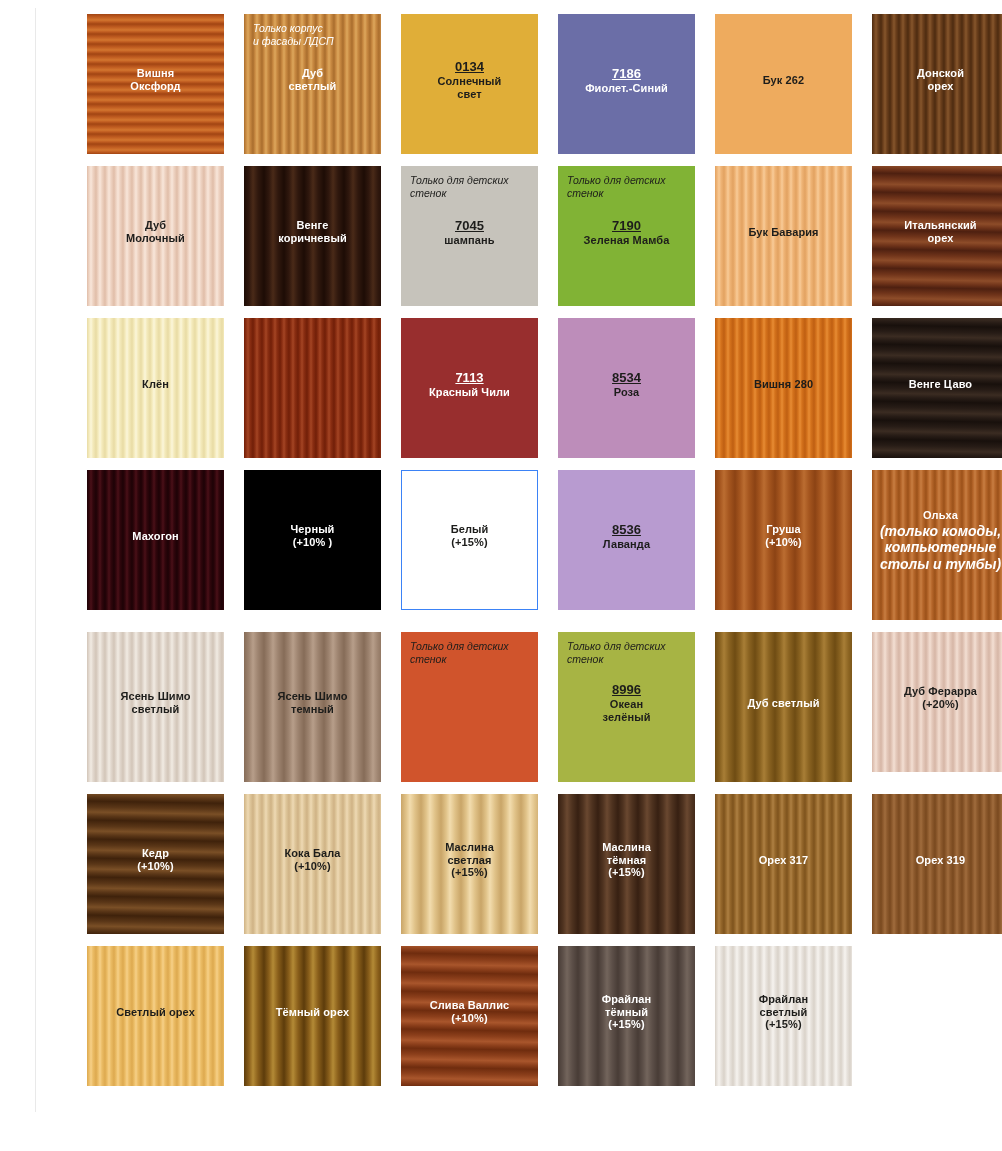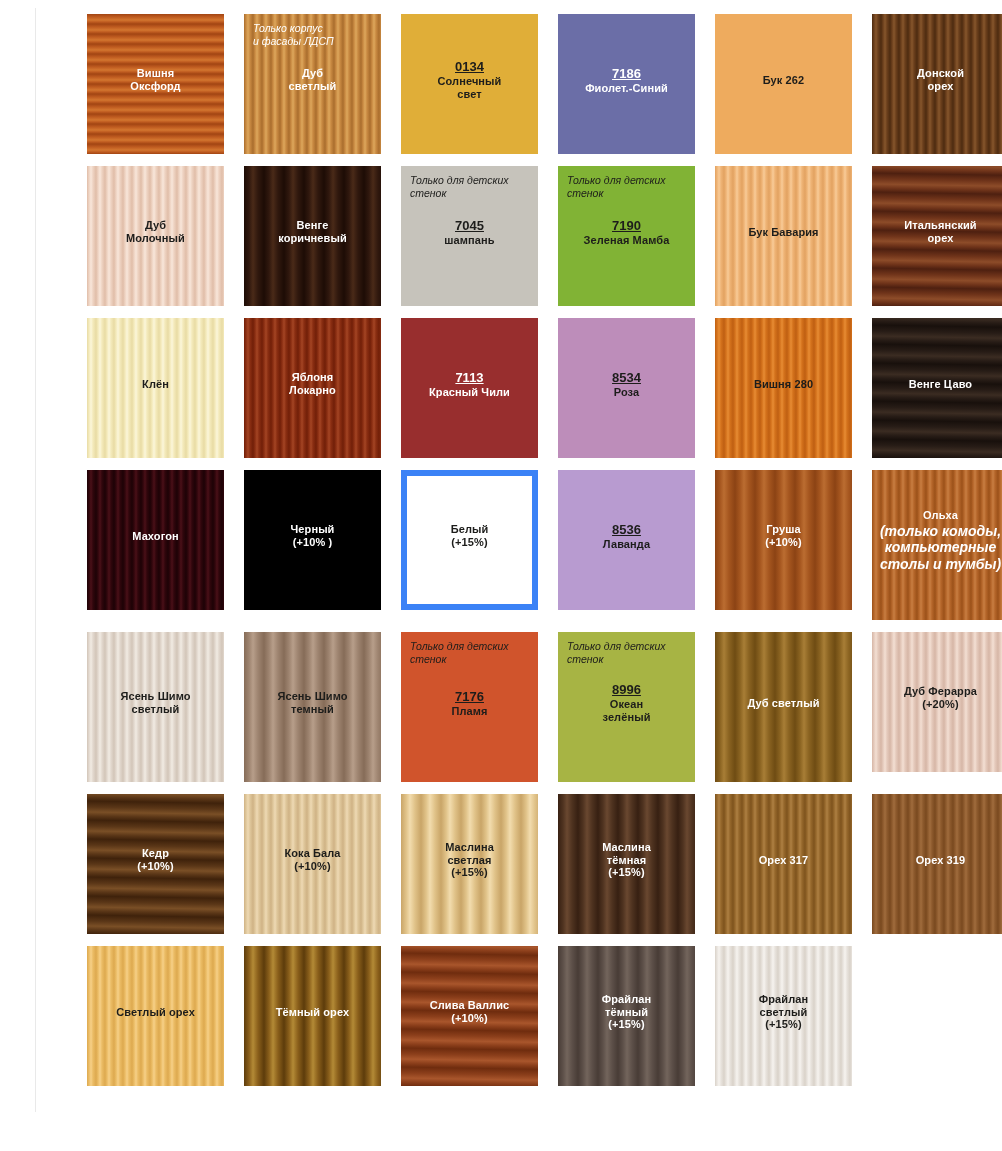--- a/index.html
+++ b/index.html
@@ -30,21 +30,21 @@
     position:relative;
     width:137px;height:140px;
     box-sizing:border-box;
     overflow:hidden;
     display:flex;flex-direction:column;
     justify-content:center;
     align-items:center;
     margin-left:40px;
   }
   .swatch.r5{height:150px;}
-  .swatch.bordered{border:6px solid #3b82f6;}
+  .swatch.bordered{border:1px solid #3b82f6;}
   .tex{position:absolute;inset:0;}
   .label-stack{
     position:relative;z-index:3;
     width:100%;
     text-align:center;
     padding:0 4px 8px 4px;
     box-sizing:border-box;
     line-height:1.16;
   }
   .name{
@@ -169,24 +169,20 @@
         </div>
       </div>
       <div class="swatch">
         <div class="tex" style="background: repeating-linear-gradient(90deg, rgb(232, 219, 164) 0px, rgb(244, 234, 187) 2px, rgb(251, 246, 218) 4px, rgb(244, 234, 187) 6px, rgb(232, 219, 164) 9px), linear-gradient(90deg, rgb(244, 234, 187), rgb(251, 246, 218) 45%, rgb(244, 234, 187)) rgb(244, 234, 187);"></div>
         <div class="label-stack dark-text">
           <div class="name">Клён</div>
         </div>
       </div>
       <div class="swatch">
         <div class="tex" style="background: repeating-linear-gradient(90deg, rgb(113, 31, 8) 0px, rgb(138, 46, 18) 2px, rgb(164, 69, 36) 4px, rgb(138, 46, 18) 6px, rgb(113, 31, 8) 9px), linear-gradient(90deg, rgb(138, 46, 18), rgb(164, 69, 36) 45%, rgb(138, 46, 18)) rgb(138, 46, 18);"></div>
-        <div class="label-stack light-text">
-          <div class="name">Яблоня
-Локарно</div>
-        </div>
       </div>
       <div class="swatch">
         <div class="tex" style="background: rgb(152, 46, 46);"></div>
         <div class="label-stack light-text">
           <div class="code">7113</div>
           <div class="name">Красный Чили</div>
         </div>
       </div>
       <div class="swatch">
         <div class="tex" style="background: rgb(189, 141, 186);"></div>
@@ -261,24 +257,20 @@
         <div class="tex" style="background: repeating-linear-gradient(90deg, rgb(134, 108, 88) 0px, rgb(158, 132, 112) 5px, rgb(183, 158, 138) 9px, rgb(158, 132, 112) 14px, rgb(134, 108, 88) 20px), linear-gradient(92deg, rgb(134, 108, 88), rgb(183, 158, 138) 40%, rgb(158, 132, 112) 70%, rgb(134, 108, 88)) rgb(158, 132, 112);"></div>
         <div class="label-stack dark-text">
           <div class="name">Ясень Шимо
 темный</div>
         </div>
       </div>
       <div class="swatch r5">
         <div class="tex" style="background: rgb(208, 84, 44);"></div>
         <div class="note dark-text">Только для детских
 стенок</div>
-        <div class="label-stack dark-text">
-          <div class="code">7176</div>
-          <div class="name">Пламя</div>
-        </div>
       </div>
       <div class="swatch r5">
         <div class="tex" style="background: rgb(167, 180, 68);"></div>
         <div class="note dark-text">Только для детских
 стенок</div>
         <div class="label-stack dark-text">
           <div class="code">8996</div>
           <div class="name">Океан
 зелёный</div>
         </div>

